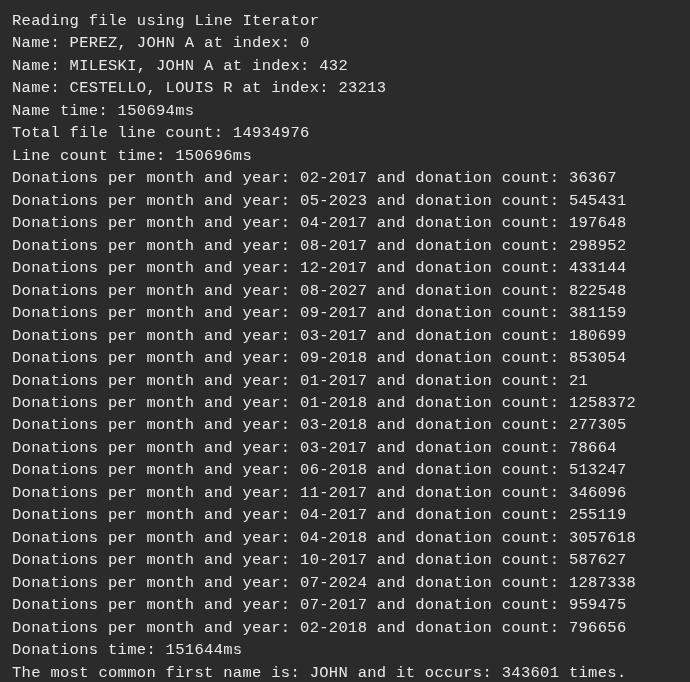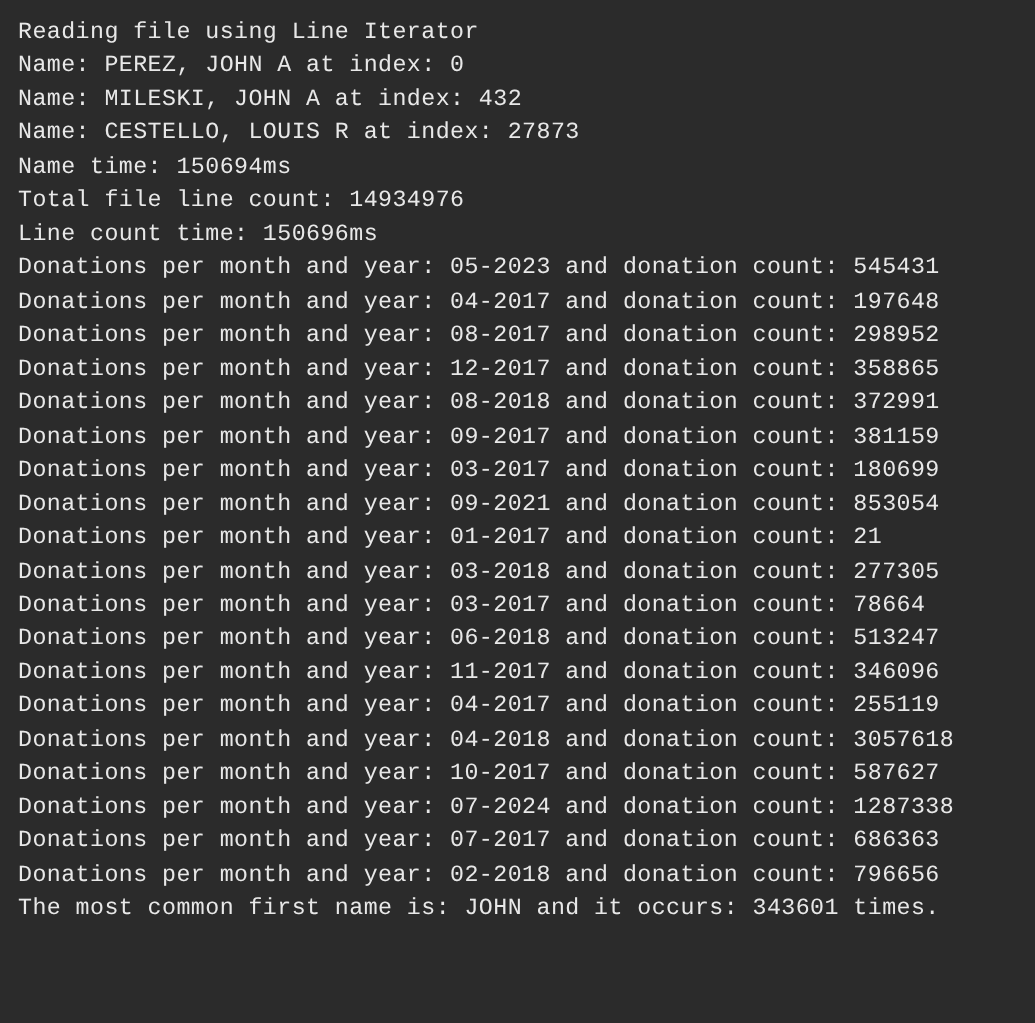--- a/index.html
+++ b/index.html
@@ -19,37 +19,40 @@
     }
     .line { white-space: pre; }
   </style>
 </head>
 <body>
 
 <div id="terminal">
     <div class="line">Reading file using Line Iterator</div>
     <div class="line">Name: PEREZ, JOHN A at index: 0</div>
     <div class="line">Name: MILESKI, JOHN A at index: 432</div>
-    <div class="line">Name: CESTELLO, LOUIS R at index: 27873</div>
+    <div class="line">Name: CESTELLO, LOUIS R at index: 23213</div>
     <div class="line">Name time: 150694ms</div>
     <div class="line">Total file line count: 14934976</div>
     <div class="line">Line count time: 150696ms</div>
+    <div class="line">Donations per month and year: 02-2017 and donation count: 36367</div>
     <div class="line">Donations per month and year: 05-2023 and donation count: 545431</div>
     <div class="line">Donations per month and year: 04-2017 and donation count: 197648</div>
     <div class="line">Donations per month and year: 08-2017 and donation count: 298952</div>
-    <div class="line">Donations per month and year: 12-2017 and donation count: 358865</div>
-    <div class="line">Donations per month and year: 08-2018 and donation count: 372991</div>
+    <div class="line">Donations per month and year: 12-2017 and donation count: 433144</div>
+    <div class="line">Donations per month and year: 08-2027 and donation count: 822548</div>
     <div class="line">Donations per month and year: 09-2017 and donation count: 381159</div>
     <div class="line">Donations per month and year: 03-2017 and donation count: 180699</div>
-    <div class="line">Donations per month and year: 09-2021 and donation count: 853054</div>
+    <div class="line">Donations per month and year: 09-2018 and donation count: 853054</div>
     <div class="line">Donations per month and year: 01-2017 and donation count: 21</div>
+    <div class="line">Donations per month and year: 01-2018 and donation count: 1258372</div>
     <div class="line">Donations per month and year: 03-2018 and donation count: 277305</div>
     <div class="line">Donations per month and year: 03-2017 and donation count: 78664</div>
     <div class="line">Donations per month and year: 06-2018 and donation count: 513247</div>
     <div class="line">Donations per month and year: 11-2017 and donation count: 346096</div>
     <div class="line">Donations per month and year: 04-2017 and donation count: 255119</div>
     <div class="line">Donations per month and year: 04-2018 and donation count: 3057618</div>
     <div class="line">Donations per month and year: 10-2017 and donation count: 587627</div>
     <div class="line">Donations per month and year: 07-2024 and donation count: 1287338</div>
-    <div class="line">Donations per month and year: 07-2017 and donation count: 686363</div>
+    <div class="line">Donations per month and year: 07-2017 and donation count: 959475</div>
     <div class="line">Donations per month and year: 02-2018 and donation count: 796656</div>
+    <div class="line">Donations time: 151644ms</div>
     <div class="line">The most common first name is: JOHN and it occurs: 343601 times.</div>
   </div>
 
 </body></html>

